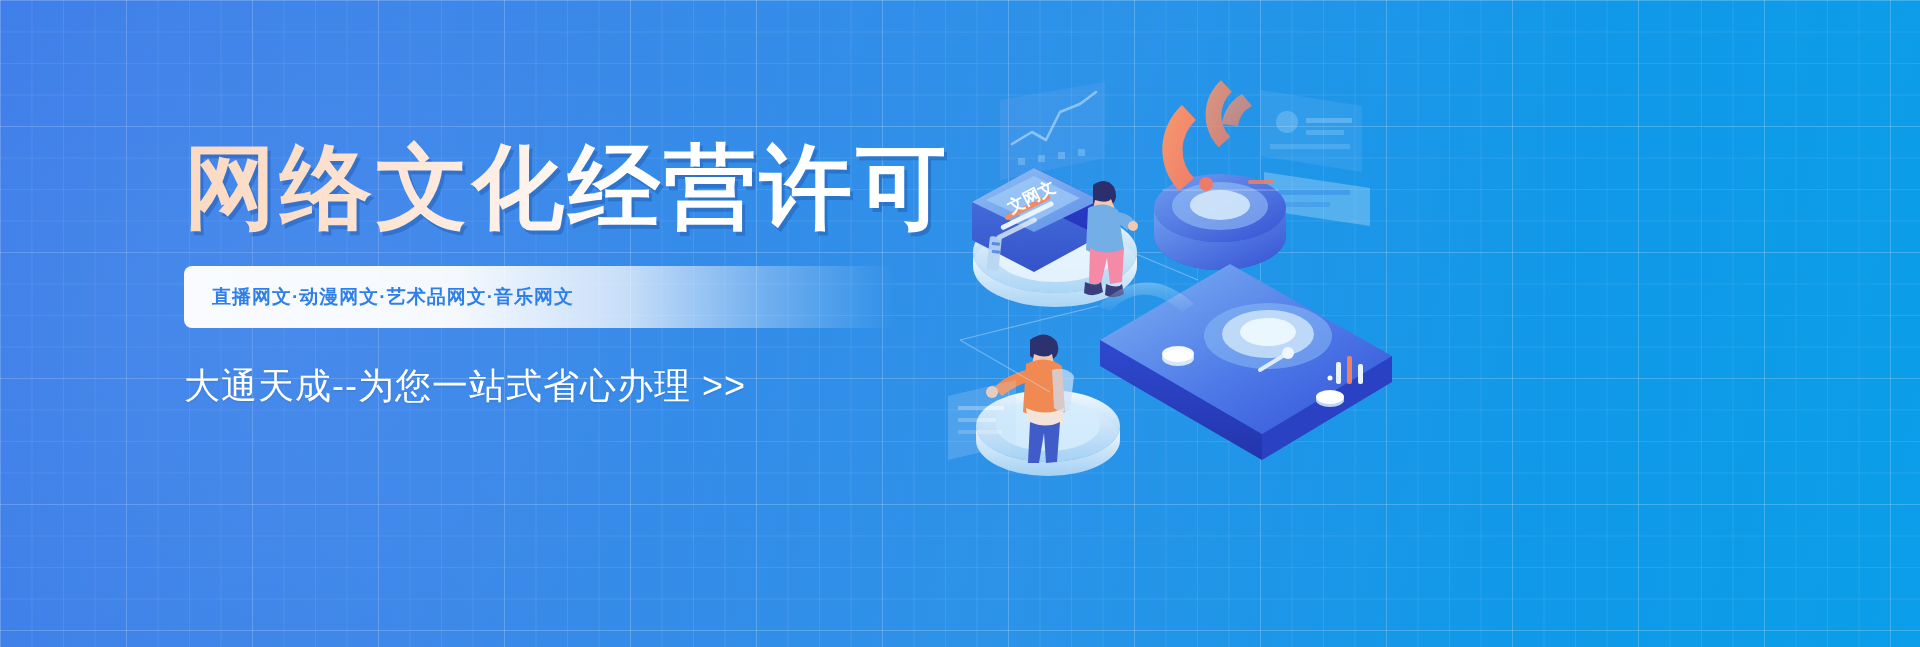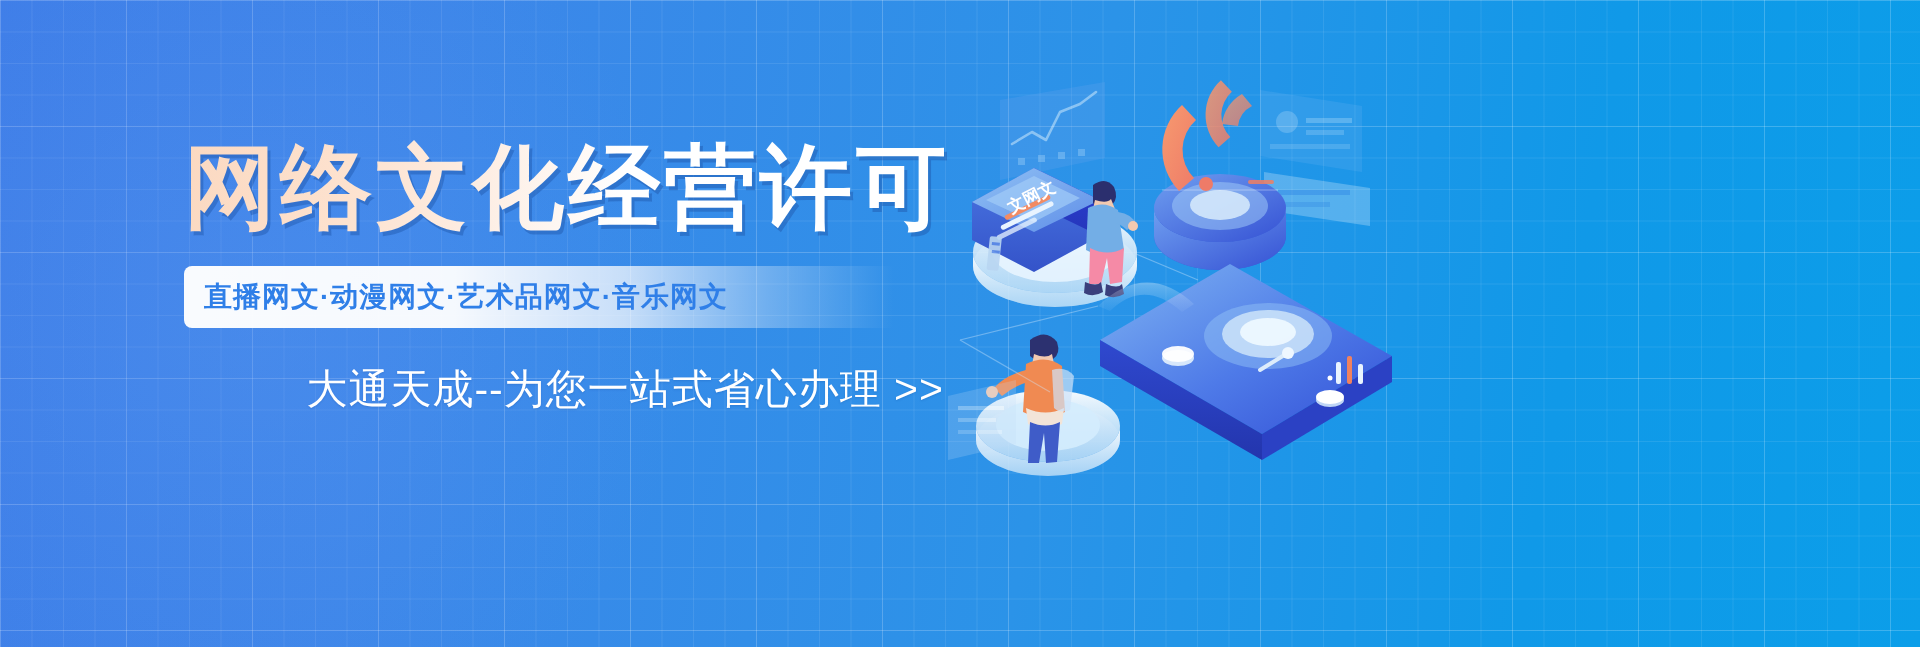--- a/index.html
+++ b/index.html
@@ -63,36 +63,35 @@
     align-items:center;
     border-radius:8px 0 0 8px;
     background:linear-gradient(90deg,
       rgba(255,255,255,.97) 0%,
       rgba(255,255,255,.95) 38%,
       rgba(255,255,255,.72) 62%,
       rgba(255,255,255,.30) 82%,
       rgba(255,255,255,0) 100%);
   }
   .subbar-text{
-    padding-left:20px;
-    font-size:28px;
+    padding-left:28px;
+    font-size:19px;
     font-weight:bold;
     letter-spacing:1px;
     color:#2f7fe8;
     white-space:nowrap;
   }
 
   .tagline{
     margin-top:34px;
-    font-size:41px;
+    font-size:36px;
     color:#ffffff;
     letter-spacing:1px;
     white-space:nowrap;
     text-shadow:0 1px 2px rgba(25,80,165,.25);
-    text-align:right;
   }
 
   
   #illustration{
     position:absolute;
     left:930px;top:40px;
     width:500px;height:420px;
   }
   #illustration svg{display:block;width:100%;height:100%;overflow:visible;}
 </style>

